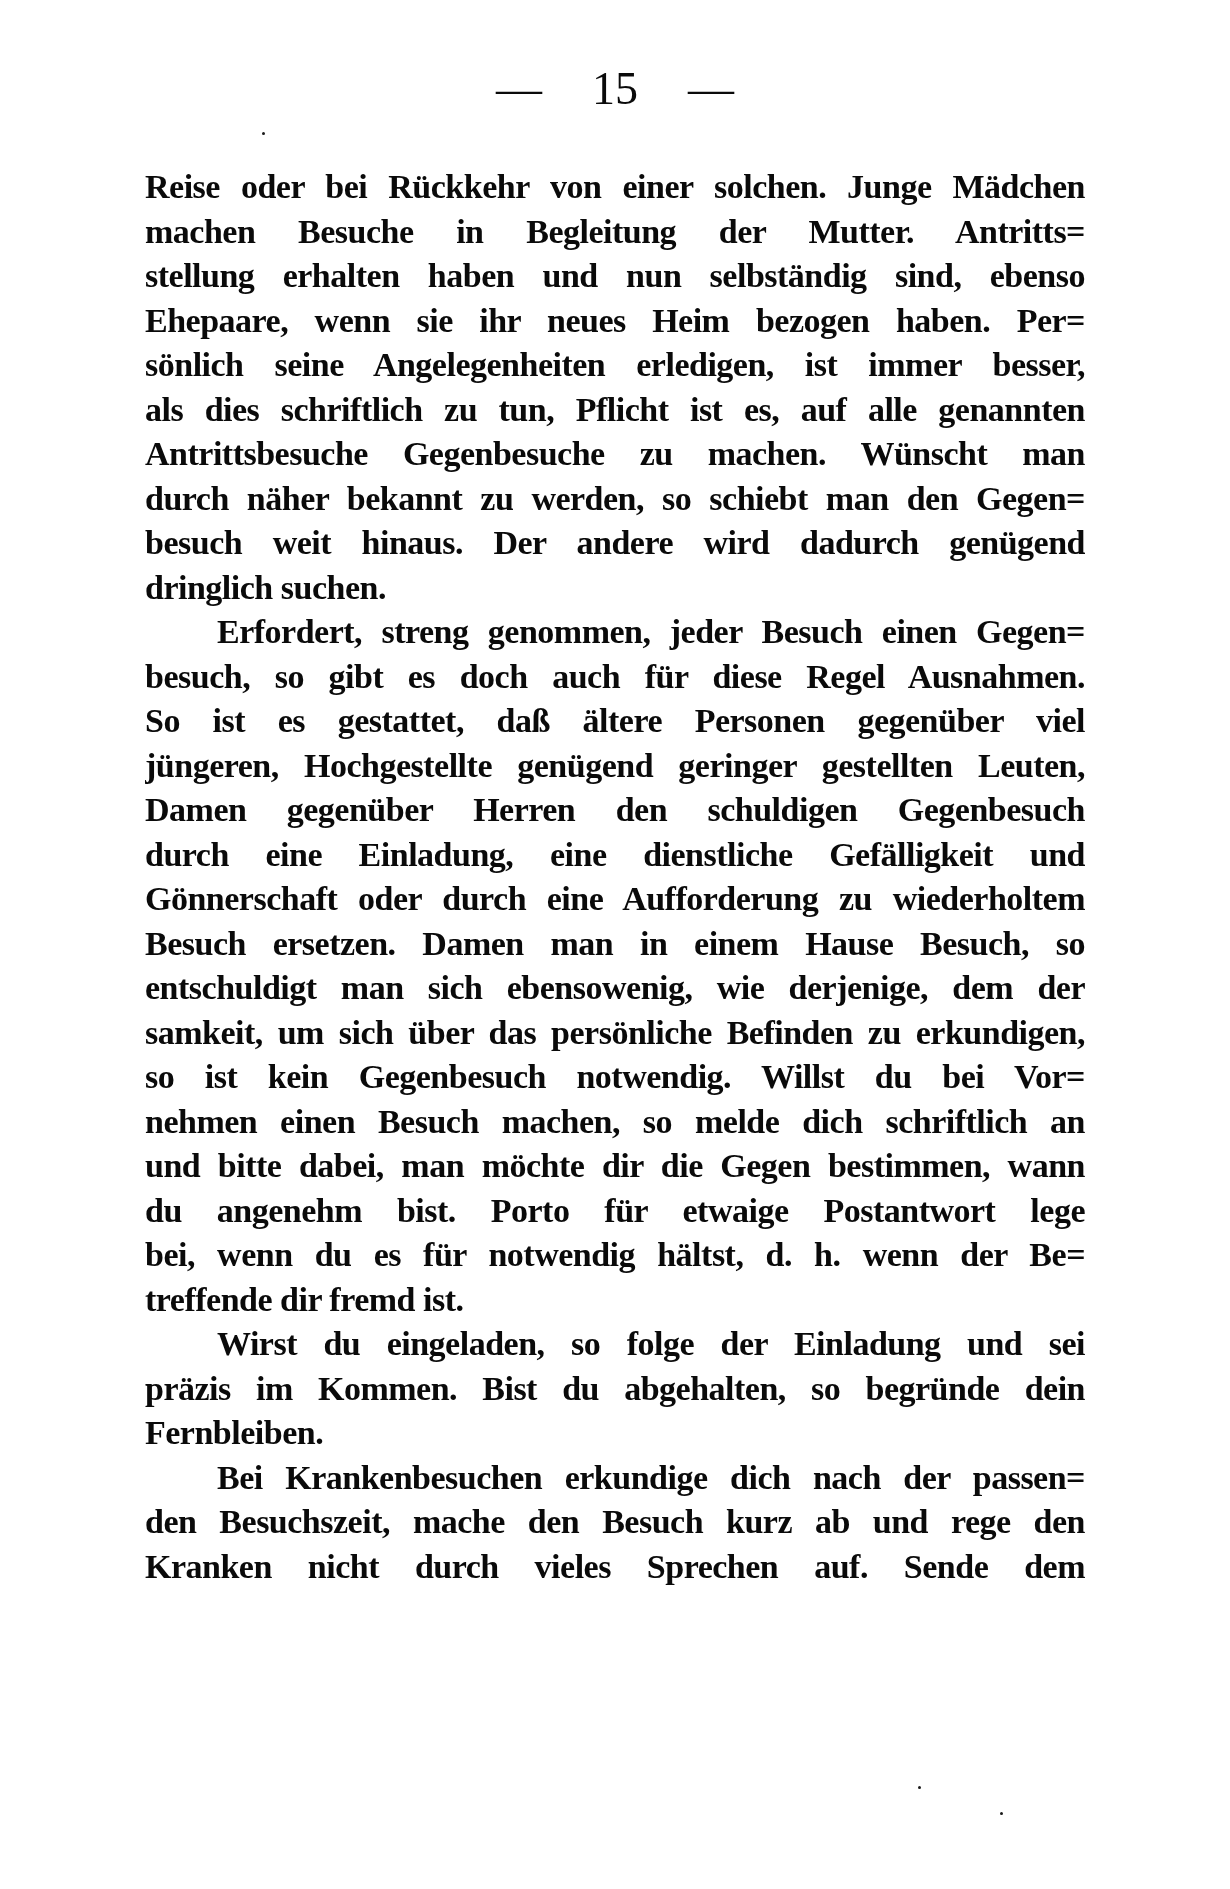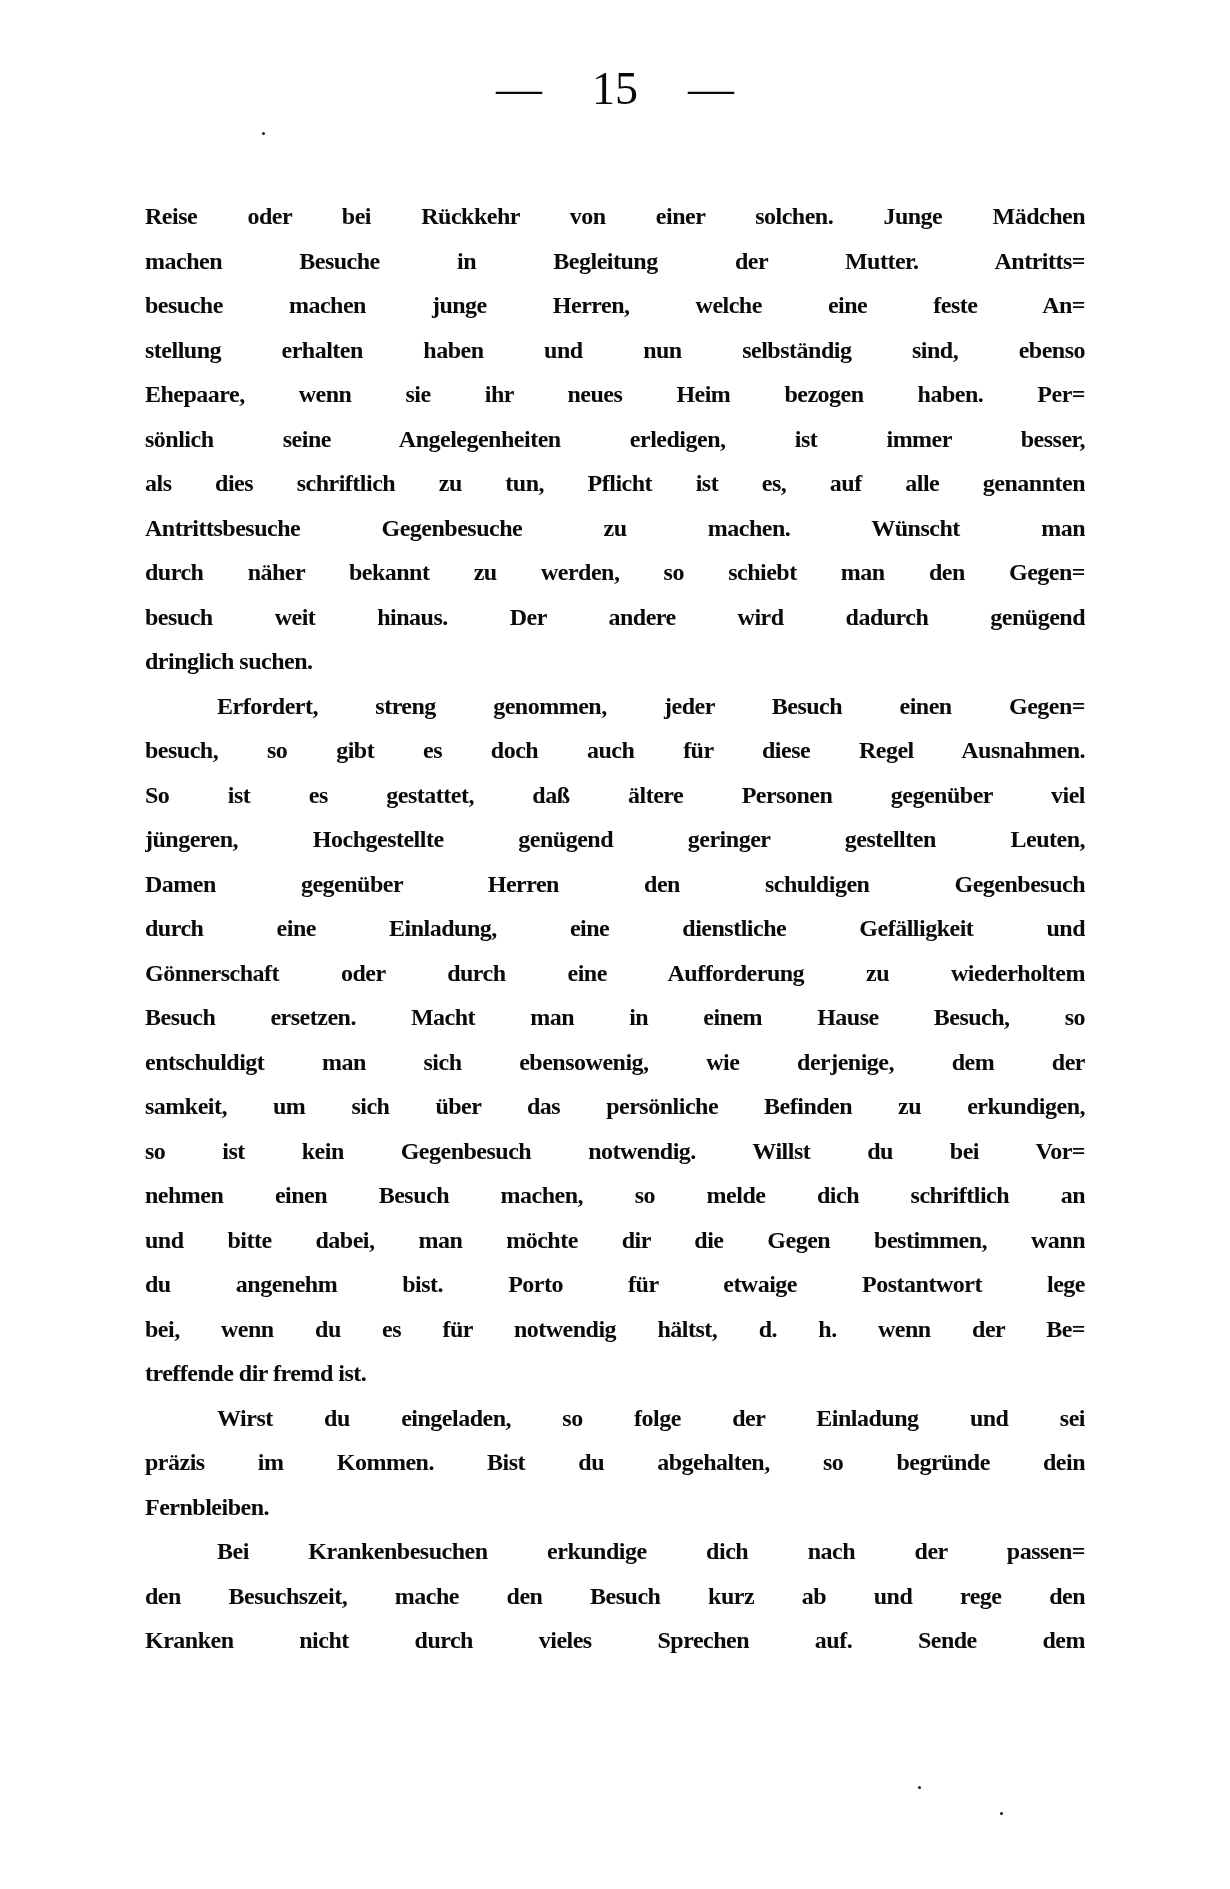--- a/index.html
+++ b/index.html
@@ -11,23 +11,22 @@
   }
   .page{position:absolute;inset:0;}
   .page-header{
     position:absolute;top:66px;left:145px;width:940px;
     display:flex;justify-content:center;align-items:baseline;gap:50px;
     font-size:46px;line-height:46px;font-weight:400;
   }
   .page-header .dash{letter-spacing:0;}
   .text-block{
     position:absolute;top:165px;left:145px;width:940px;
-    font-size:24px;line-height:44.5px;font-weight:700;
+    font-size:34px;line-height:44.5px;font-weight:700;
     letter-spacing:-0.5px;
-    margin-top:29px;
   }
   .paragraph{margin:0;padding:0;}
   .line{
     text-align:justify;
     text-align-last:justify;
     height:44.5px;
     overflow:hidden;
     white-space:normal;
   }
   .line.last{text-align-last:left;}
@@ -45,39 +44,38 @@
   <div class="page-header">
     <span class="dash">—</span>
     <span class="num">15</span>
     <span class="dash">—</span>
   </div>
 
   <div class="text-block">
       <div class="paragraph">
         <div class="line">Reise oder bei Rückkehr von einer solchen. Junge Mädchen</div>
         <div class="line">machen Besuche in Begleitung der Mutter. Antritts=</div>
-        <div class="line">besuche machen junge Herren, welche eine feste An=</div>
         <div class="line">stellung erhalten haben und nun selbständig sind, ebenso</div>
         <div class="line">Ehepaare, wenn sie ihr neues Heim bezogen haben. Per=</div>
         <div class="line">sönlich seine Angelegenheiten erledigen, ist immer besser,</div>
         <div class="line">als dies schriftlich zu tun, Pflicht ist es, auf alle genannten</div>
         <div class="line">Antrittsbesuche Gegenbesuche zu machen. Wünscht man</div>
         <div class="line">durch näher bekannt zu werden, so schiebt man den Gegen=</div>
         <div class="line">besuch weit hinaus. Der andere wird dadurch genügend</div>
         <div class="line last">dringlich suchen.</div>
       </div>
       <div class="paragraph">
         <div class="line indent">Erfordert, streng genommen, jeder Besuch einen Gegen=</div>
         <div class="line">besuch, so gibt es doch auch für diese Regel Ausnahmen.</div>
         <div class="line">So ist es gestattet, daß ältere Personen gegenüber viel</div>
         <div class="line">jüngeren, Hochgestellte genügend geringer gestellten Leuten,</div>
         <div class="line">Damen gegenüber Herren den schuldigen Gegenbesuch</div>
         <div class="line">durch eine Einladung, eine dienstliche Gefälligkeit und</div>
         <div class="line">Gönnerschaft oder durch eine Aufforderung zu wiederholtem</div>
-        <div class="line">Besuch ersetzen. Macht man in einem Hause Besuch, so</div>
+        <div class="line">Besuch ersetzen. Damen man in einem Hause Besuch, so</div>
         <div class="line">entschuldigt man sich ebensowenig, wie derjenige, dem der</div>
         <div class="line">samkeit, um sich über das persönliche Befinden zu erkundigen,</div>
         <div class="line">so ist kein Gegenbesuch notwendig. Willst du bei Vor=</div>
         <div class="line">nehmen einen Besuch machen, so melde dich schriftlich an</div>
         <div class="line">und bitte dabei, man möchte dir die Gegen bestimmen, wann</div>
         <div class="line">du angenehm bist. Porto für etwaige Postantwort lege</div>
         <div class="line">bei, wenn du es für notwendig hältst, d. h. wenn der Be=</div>
         <div class="line last">treffende dir fremd ist.</div>
       </div>
       <div class="paragraph">

